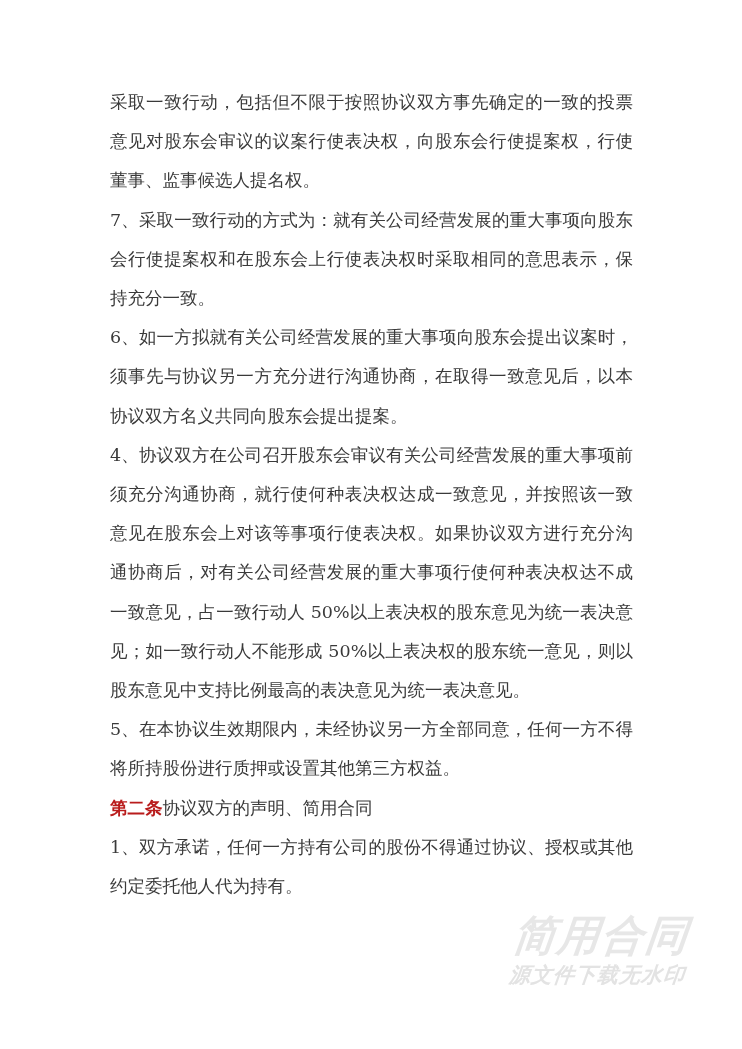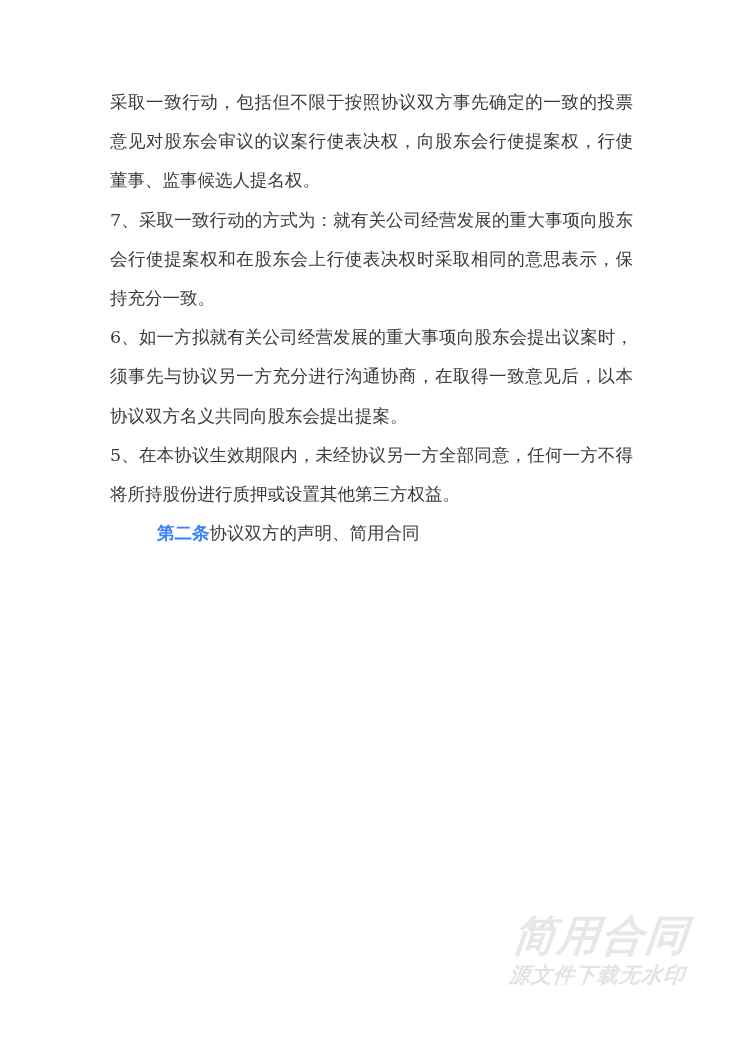--- a/index.html
+++ b/index.html
@@ -28,22 +28,21 @@
   }
   .doc-body p {
     margin: 0;
     padding: 0;
   }
   .section-heading {
     text-align: left;
   }
   .heading-number {
     font-weight: bold;
-    color: #3b82f6;
-    margin-left: 47px;
+    color: #b91c1c;
   }
   .watermark {
     position: absolute;
     left: 508px;
     top: 912px;
     font-family: "DejaVu Sans", "Liberation Sans", sans-serif;
     font-style: italic;
     font-weight: bold;
     transform: skewX(-6deg);
     transform-origin: left bottom;
@@ -66,22 +65,24 @@
 </style>
 </head>
 <body>
 
 <div class="page">
 
   <div class="doc-body">
     <p>采取一致行动，包括但不限于按照协议双方事先确定的一致的投票意见对股东会审议的议案行使表决权，向股东会行使提案权，行使董事、监事候选人提名权。</p>
     <p>7、采取一致行动的方式为：就有关公司经营发展的重大事项向股东会行使提案权和在股东会上行使表决权时采取相同的意思表示，保持充分一致。</p>
     <p>6、如一方拟就有关公司经营发展的重大事项向股东会提出议案时，须事先与协议另一方充分进行沟通协商，在取得一致意见后，以本协议双方名义共同向股东会提出提案。</p>
+    <p>4、协议双方在公司召开股东会审议有关公司经营发展的重大事项前须充分沟通协商，就行使何种表决权达成一致意见，并按照该一致意见在股东会上对该等事项行使表决权。如果协议双方进行充分沟通协商后，对有关公司经营发展的重大事项行使何种表决权达不成一致意见，占一致行动人 50%以上表决权的股东意见为统一表决意见；如一致行动人不能形成 50%以上表决权的股东统一意见，则以股东意见中支持比例最高的表决意见为统一表决意见。</p>
     <p>5、在本协议生效期限内，未经协议另一方全部同意，任何一方不得将所持股份进行质押或设置其他第三方权益。</p>
     <p class="section-heading"><span class="heading-number">第二条</span><span>协议双方的声明、简用合同</span></p>
+    <p>1、双方承诺，任何一方持有公司的股份不得通过协议、授权或其他约定委托他人代为持有。</p>
   </div>
 
   <div class="watermark">
     <div class="wm-title">简用合同</div>
     <div class="wm-sub">源文件下载无水印</div>
   </div>
 
 </div>
 
 </body></html>

